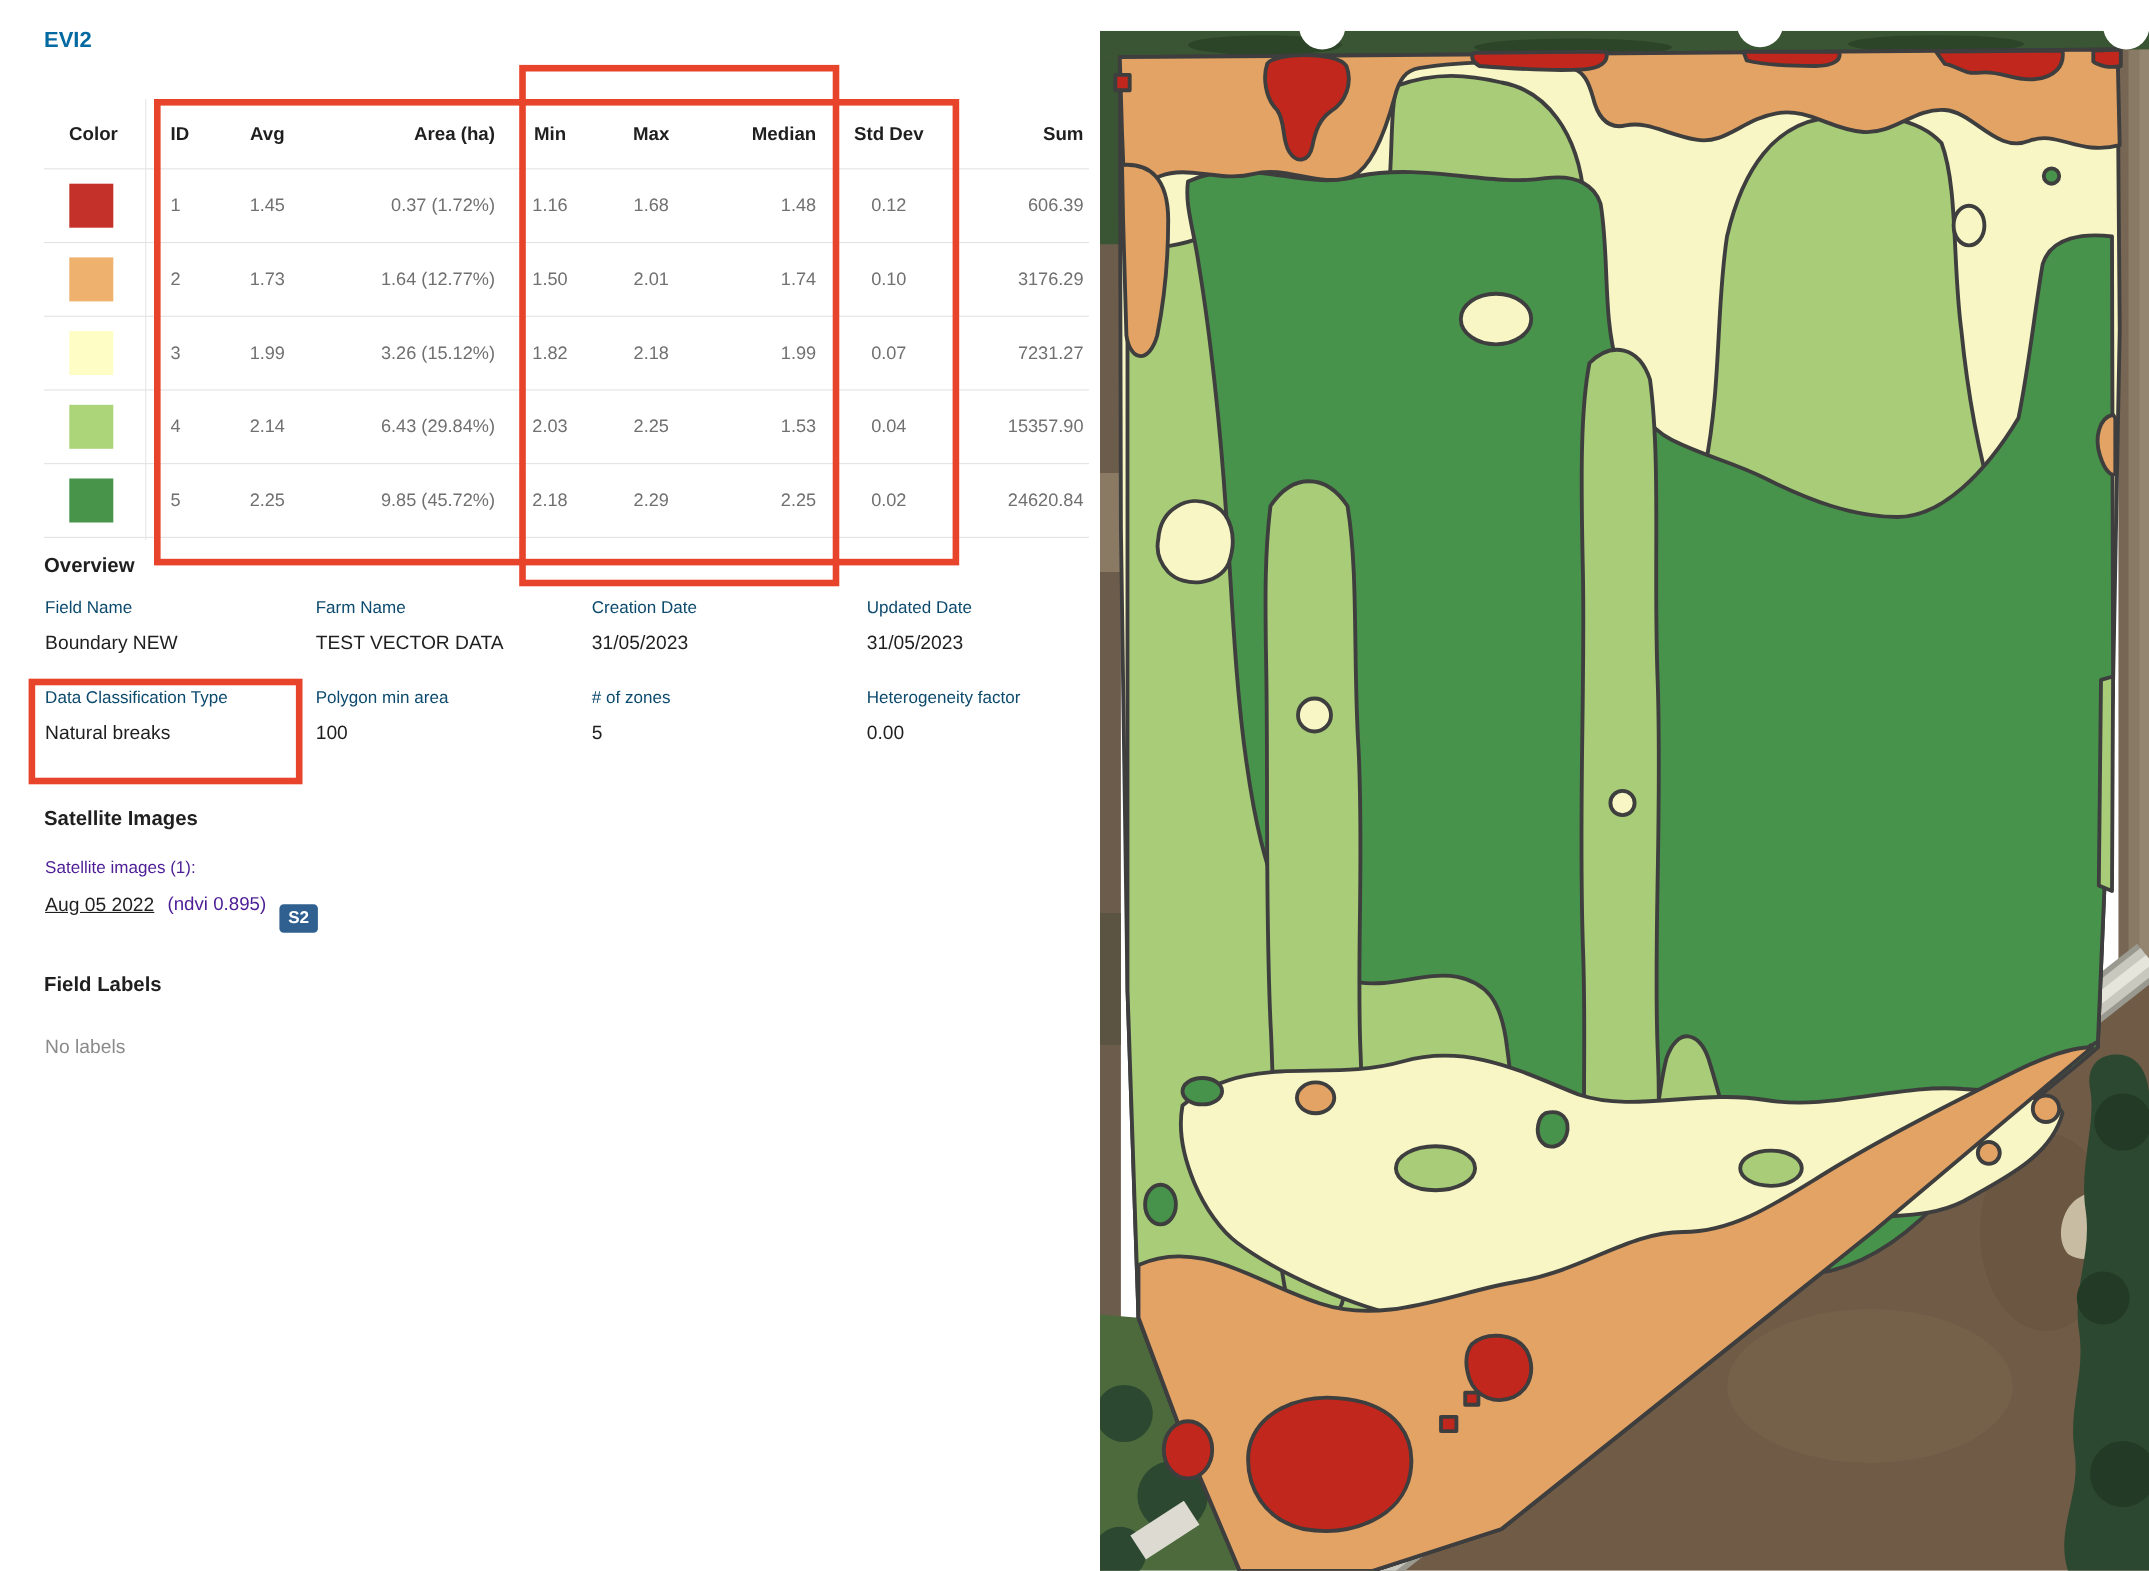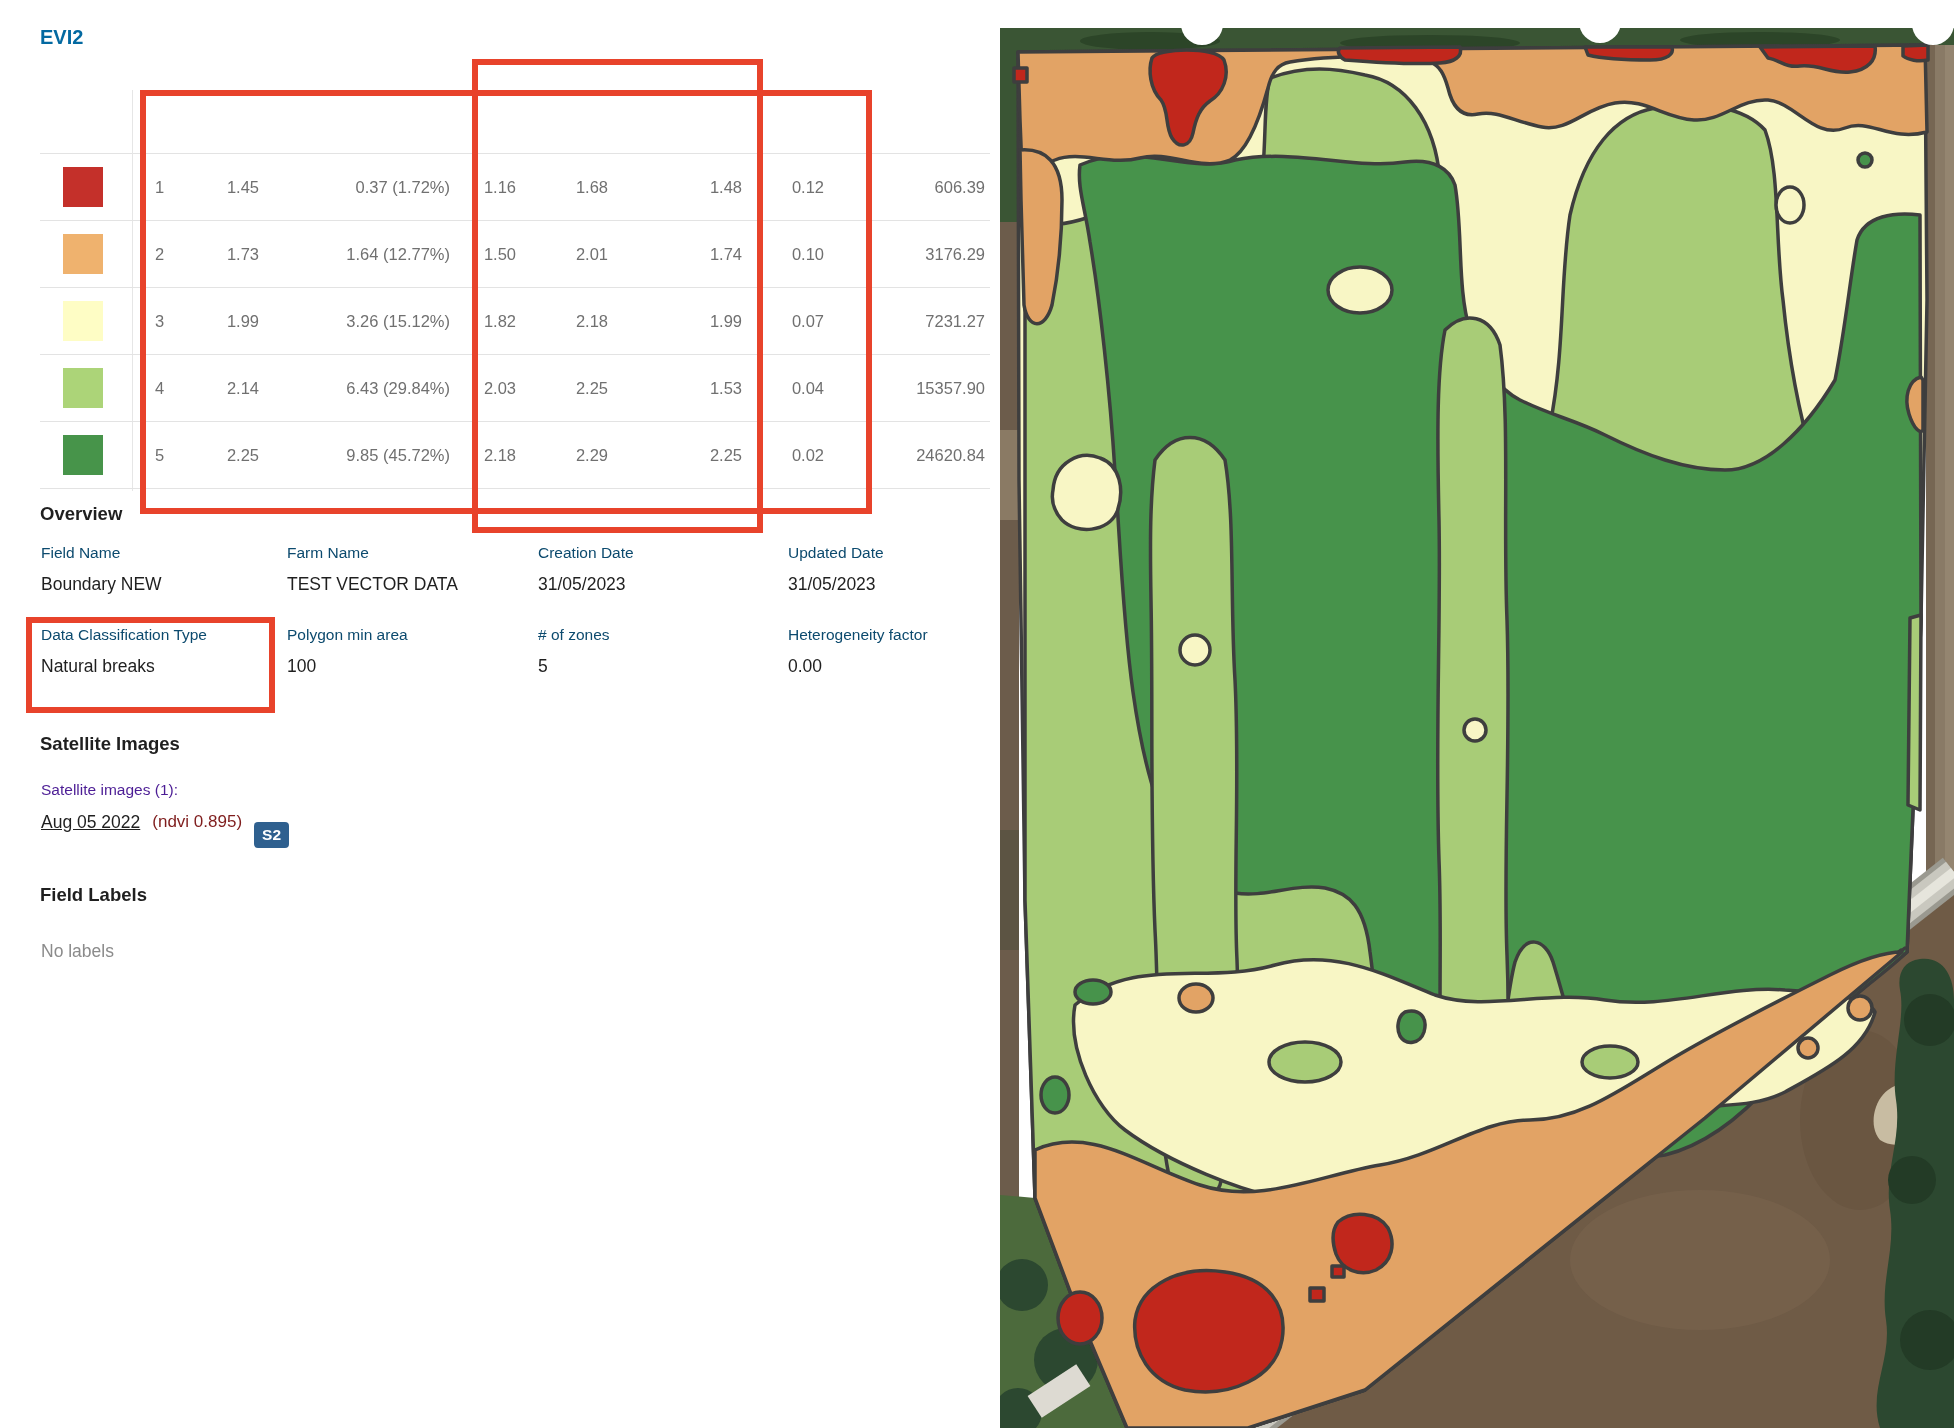--- a/index.html
+++ b/index.html
@@ -26,37 +26,48 @@
   
   .hl{position:absolute;border:6px solid #E8432B;background:transparent;pointer-events:none;}
   
   .h2{position:absolute;font-size:18.5px;font-weight:700;color:#1f1f1f;}
   .ov-label{position:absolute;font-size:15.5px;color:#0c4a6e;white-space:nowrap;}
   .ov-value{position:absolute;font-size:17.5px;color:#1f1f1f;white-space:nowrap;}
   
   #sat-count{position:absolute;left:41px;top:781px;font-size:15.5px;color:#4c1d95;}
   #sat-line{position:absolute;left:41px;top:806px;height:32px;display:flex;align-items:center;gap:12px;}
   #sat-link{font-size:17.5px;color:#1f1f1f;text-decoration:underline;cursor:pointer;}
-  #sat-ndvi{font-size:17px;color:#7f1d1d;}
+  #sat-ndvi{font-size:17px;color:#4c1d95;}
   #sat-badge{background:#2F608F;color:#fff;font-size:15.5px;font-weight:700;
              padding:4px 8px;border-radius:4px;cursor:pointer;margin-top:26px;}
   #no-labels{position:absolute;left:41px;top:941px;font-size:17.5px;color:#8b8b8b;}
   
   #map{position:absolute;left:1000px;top:0;width:954px;height:1428px;cursor:grab;}
   .zp{stroke:var(--outline,#3E3E3E);stroke-width:3.5;stroke-linejoin:round;stroke-linecap:round;}
   .nostroke{stroke:none;}
 </style>
 </head>
 <body>
 
 <div id="panel">
 
   <div id="page-title">EVI2</div>
 
   <div id="ztable">
+    <div class="trow hrow">
+      <div class="cell cc-color">Color</div>
+      <div class="cell cc-id">ID</div>
+      <div class="cell cc-avg">Avg</div>
+      <div class="cell cc-area">Area (ha)</div>
+      <div class="cell cc-min">Min</div>
+      <div class="cell cc-max">Max</div>
+      <div class="cell cc-median">Median</div>
+      <div class="cell cc-std">Std Dev</div>
+      <div class="cell cc-sum">Sum</div>
+    </div>
     <div class="sep" style="top:63px"></div>
     <div class="vline"></div>
     <div id="rows-holder">
         <div class="trow" style="top: 64px;">
       <div class="cell cc-color">
             <div class="swatch" style="background: rgb(196, 48, 42);"></div>
           </div>
       <div class="cell cc-id">1</div>
       <div class="cell cc-avg">1.45</div>
       <div class="cell cc-area">0.37 (1.72%)</div>

